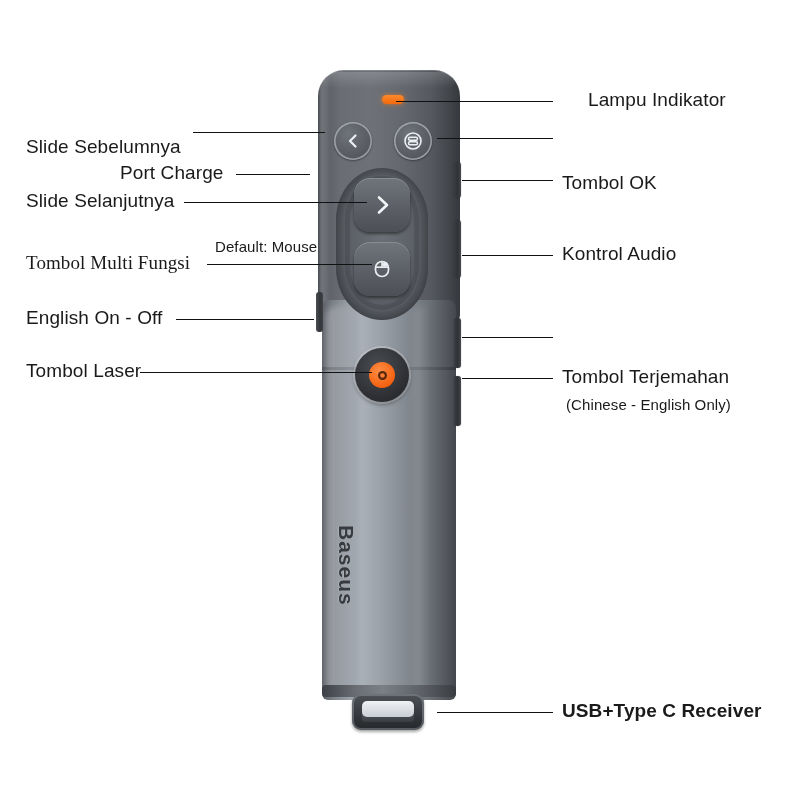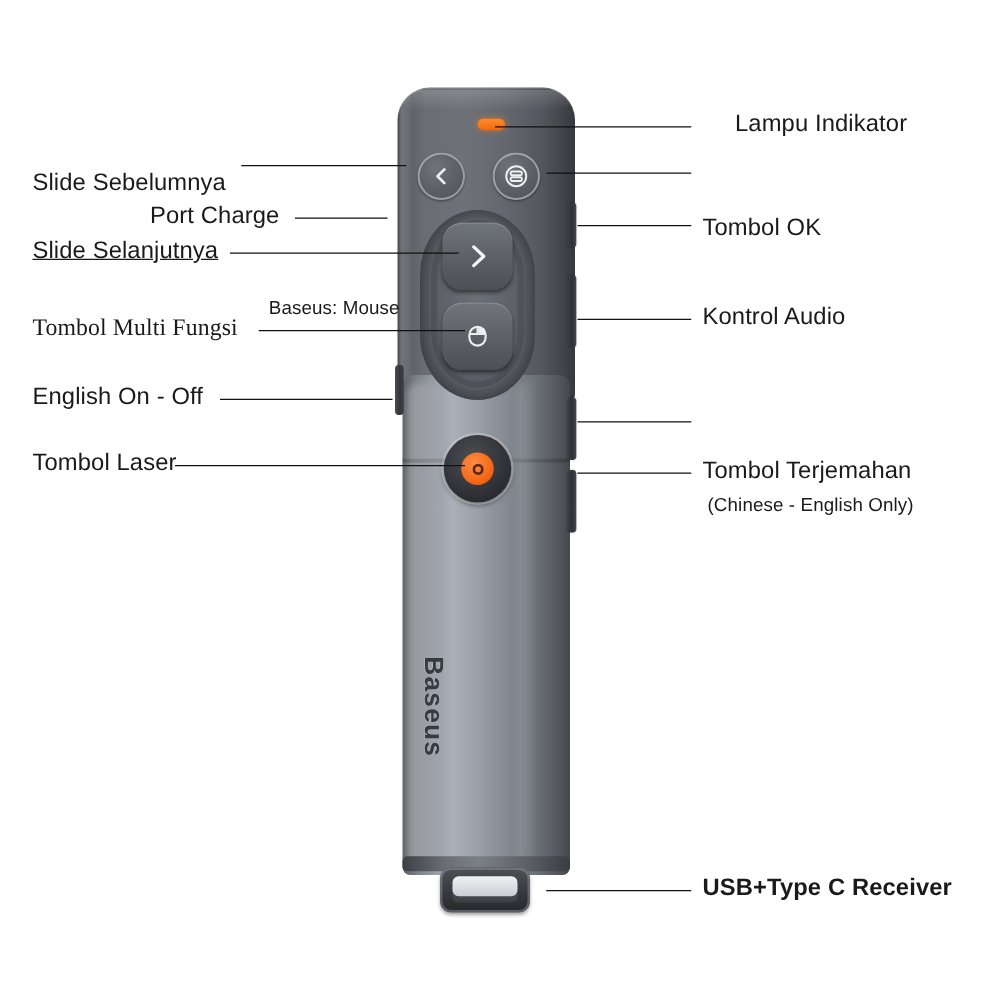--- a/index.html
+++ b/index.html
@@ -258,24 +258,24 @@
 
     <div class="brand">Baseus</div>
   </div>
 
   <div class="lbl l" style="left:26px;top:136px;">Slide Sebelumnya</div>
   <div class="ln" style="left:193px;top:132px;width:132px;"></div>
 
   <div class="lbl l" style="left:120px;top:162px;">Port Charge</div>
   <div class="ln" style="left:236px;top:174px;width:74px;"></div>
 
-  <div class="lbl l" style="left:26px;top:190px;text-decoration:underline;">Slide Selanjutnya</div>
+  <div class="lbl l" style="left:26px;top:190px;">Slide Selanjutnya</div>
   <div class="ln" style="left:184px;top:202px;width:183px;"></div>
 
-  <div class="lbl small" style="left:215px;top:236px;">Baseus: Mouse</div>
+  <div class="lbl small" style="left:215px;top:236px;">Default: Mouse</div>
 
   <div class="lbl l" style="left:26px;top:252px;font-family:Liberation Serif, serif;">Tombol Multi Fungsi</div>
   <div class="ln" style="left:207px;top:264px;width:165px;"></div>
 
   <div class="lbl l" style="left:26px;top:307px;">English On - Off</div>
   <div class="ln" style="left:176px;top:319px;width:138px;"></div>
 
   <div class="lbl l" style="left:26px;top:360px;">Tombol Laser</div>
   <div class="ln" style="left:140px;top:372px;width:232px;"></div>
 

